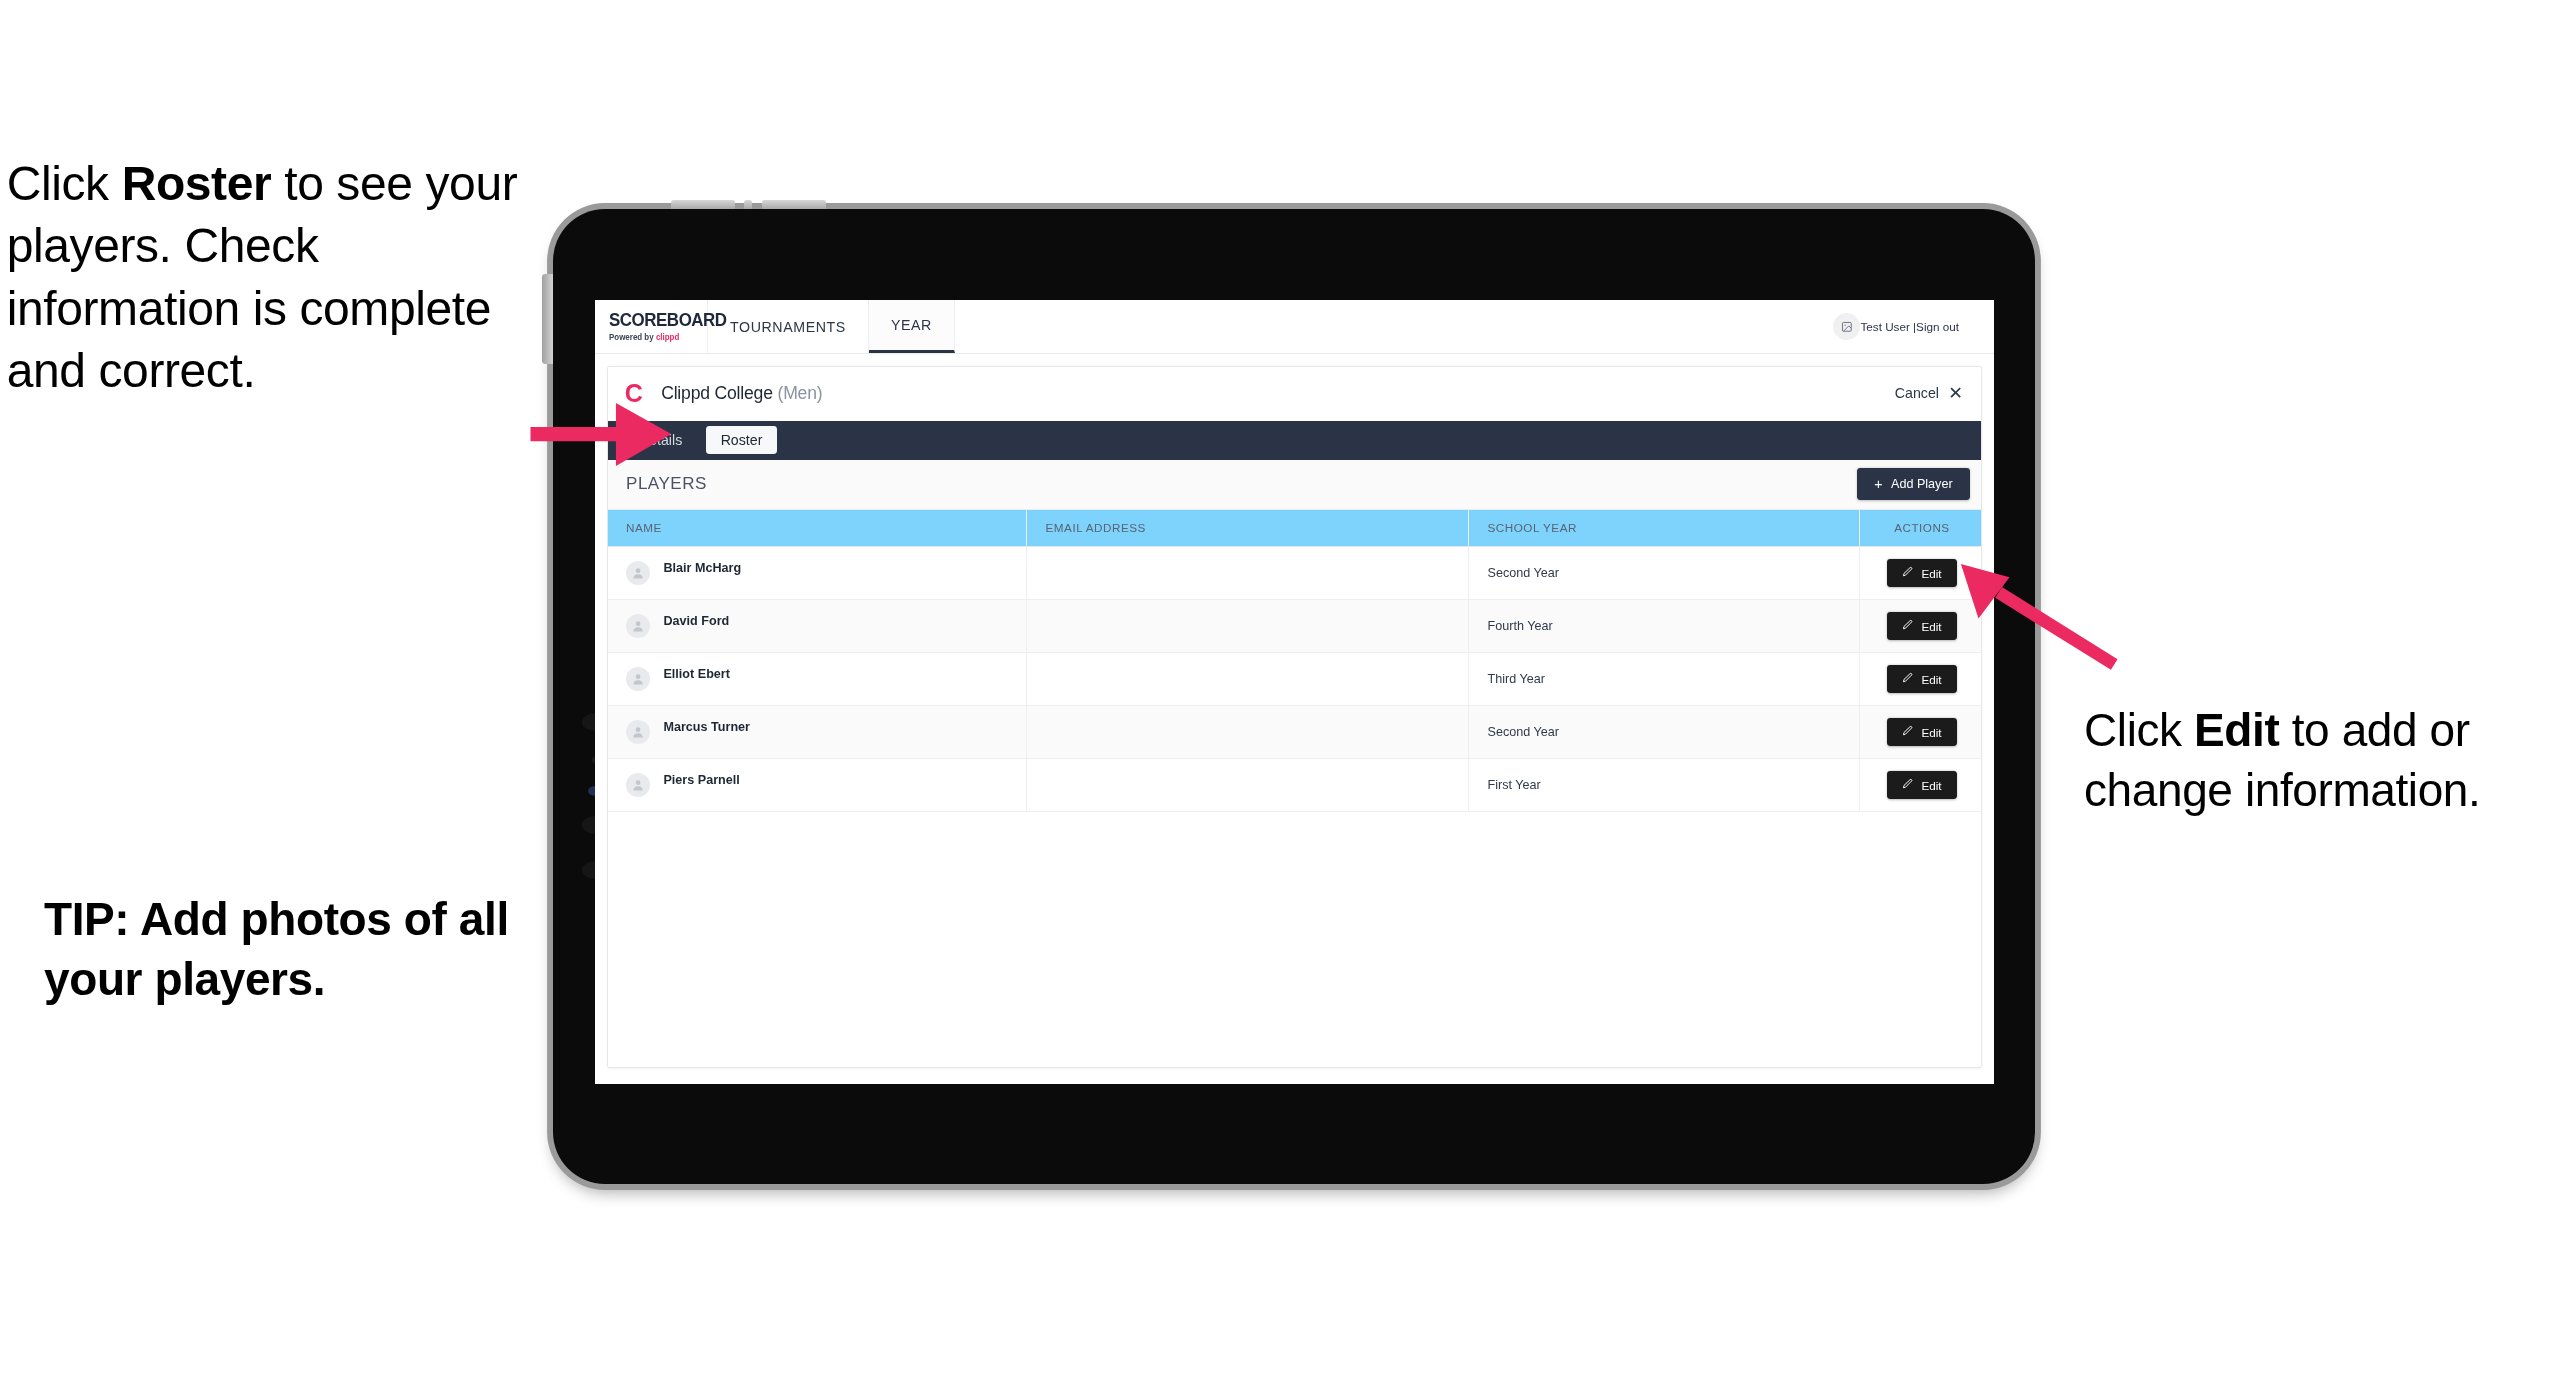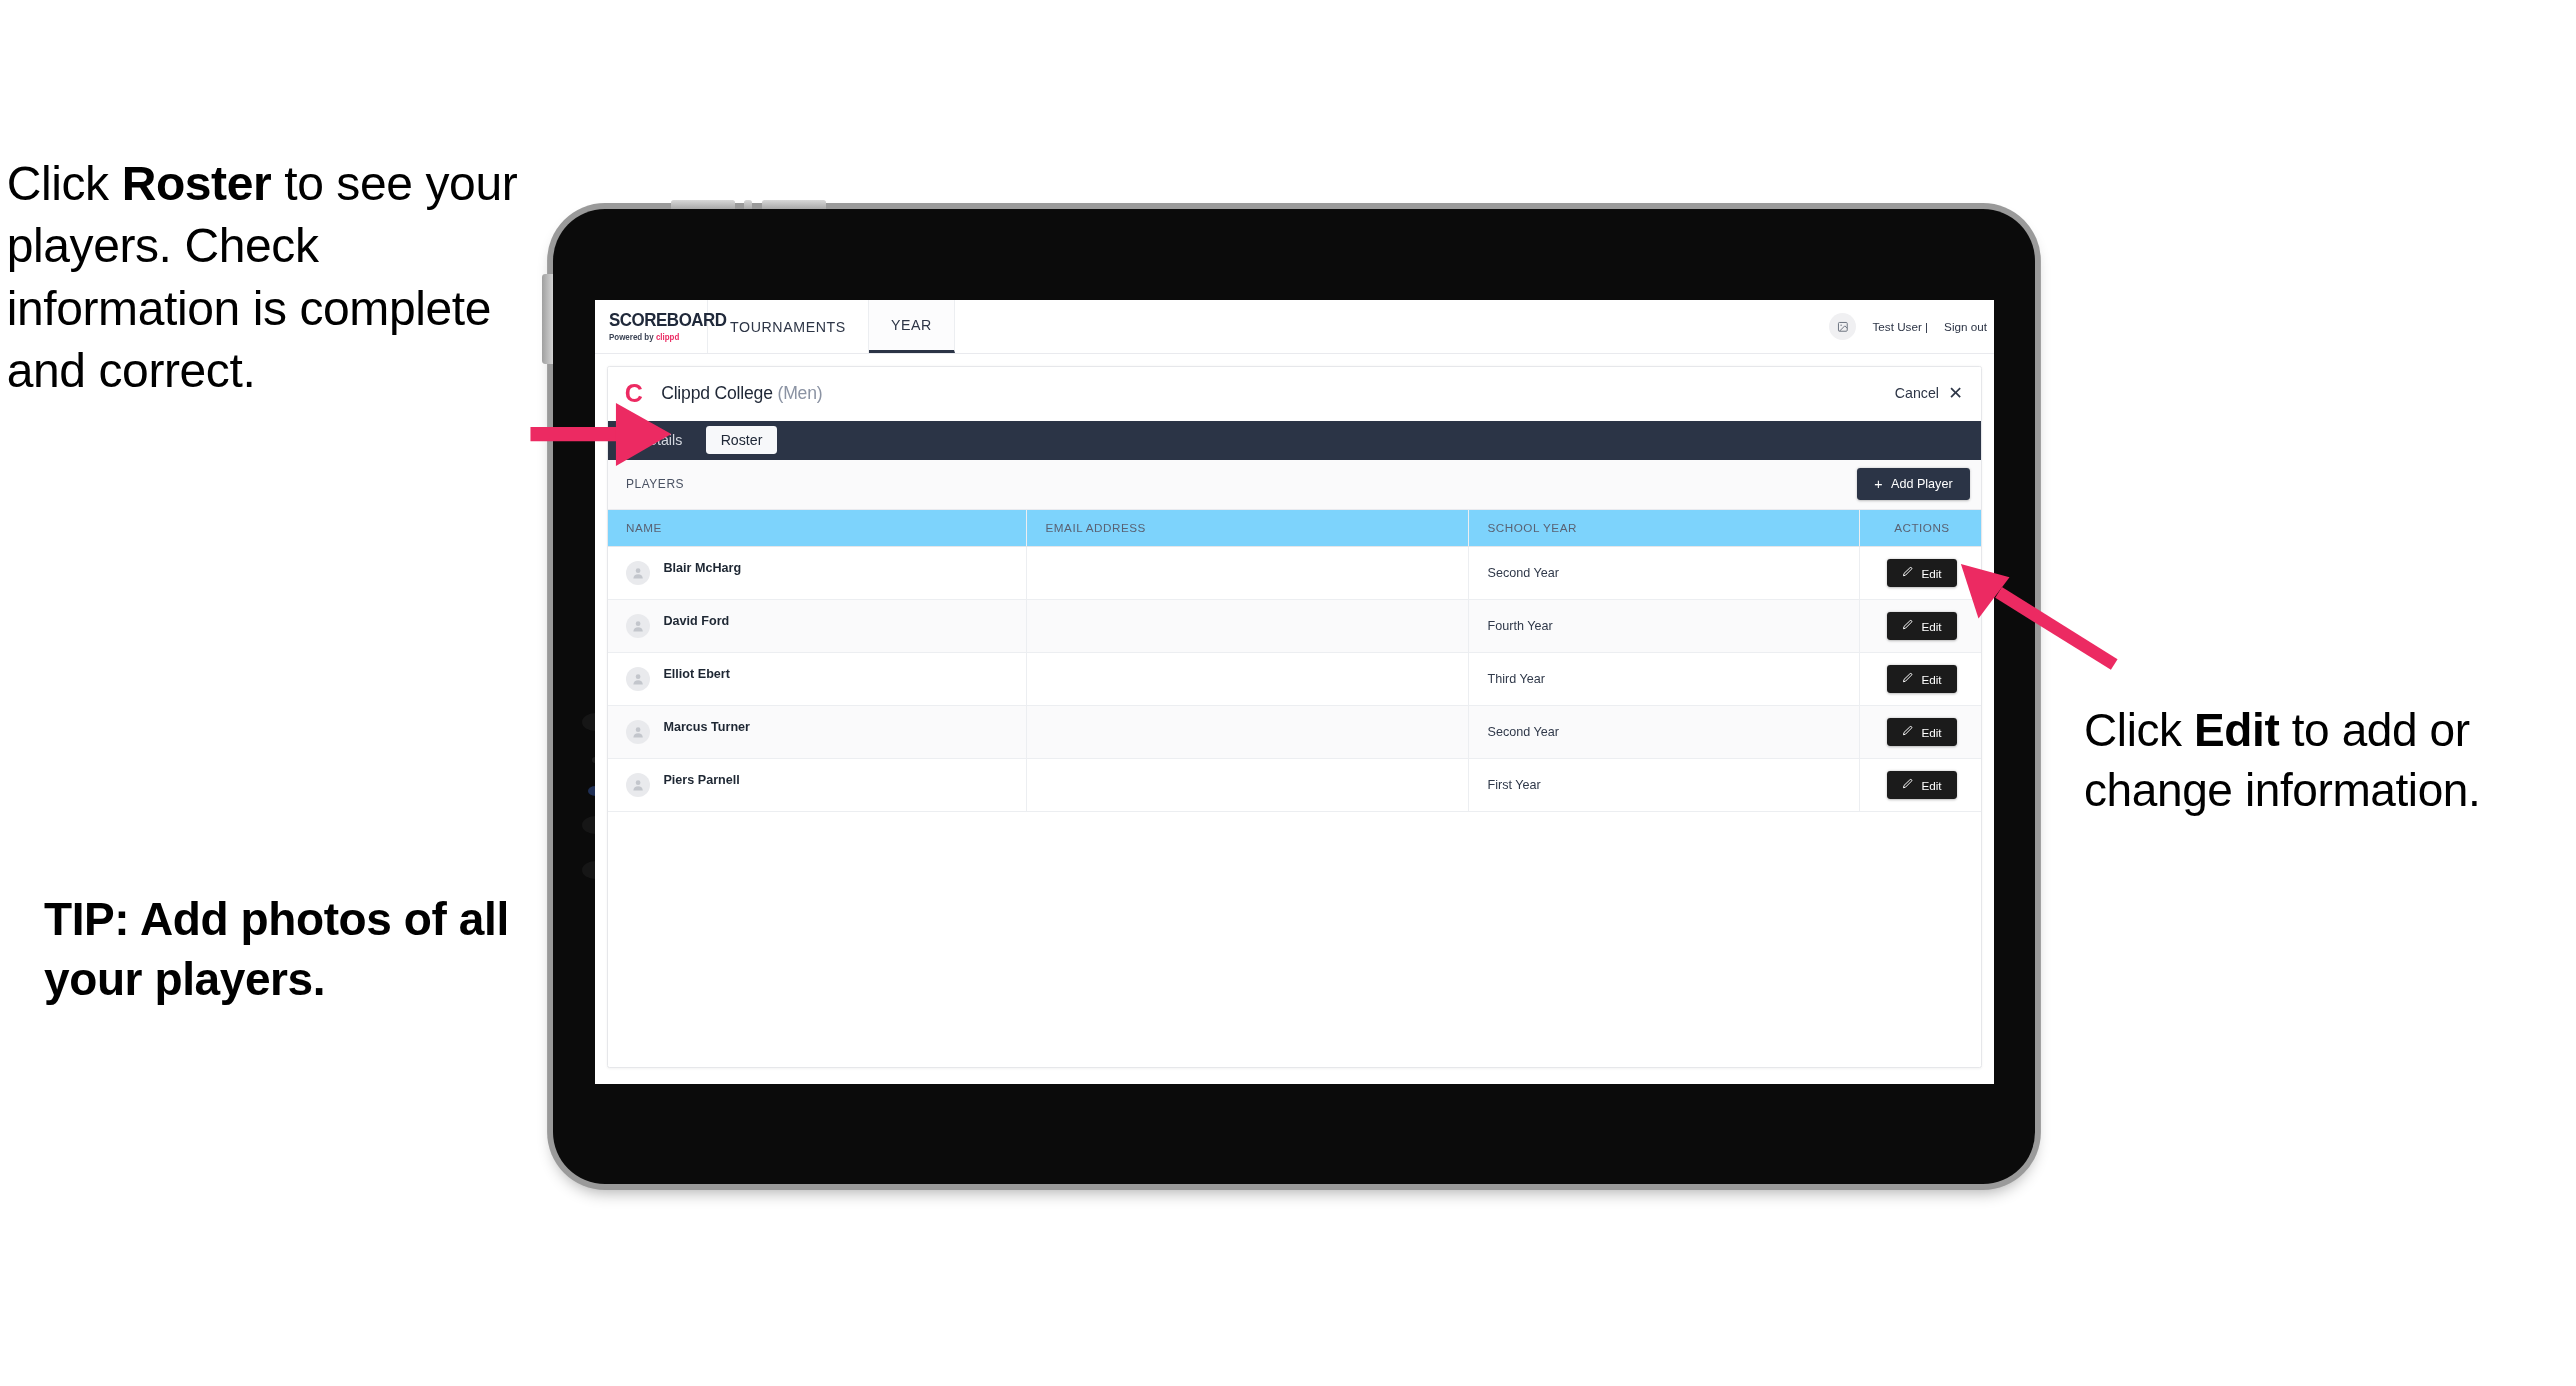--- a/index.html
+++ b/index.html
@@ -153,22 +153,22 @@
     cursor: pointer;
   }
   .navtab.active {
     border-bottom: 3.4px solid #2b3446;
     background: #fcfcfd;
   }
   #topnav-spacer { flex: 1; }
   #user-area {
     display: flex;
     align-items: center;
-    padding-right: 7px;
-    gap: 16px;
+    padding-right: 35px;
+    gap: 0;
   }
   #avatar {
     width: 27px; height: 27px;
     border-radius: 50%;
     background: #f0f0f2;
     display: flex; align-items: center; justify-content: center;
   }
   #avatar svg { width: 11.7px; height: 11.7px; }
   #user-name { font-size: 11.7px; color: #2d3546; }
   #signout { font-size: 11.7px; color: #2d3546; cursor: pointer; }
@@ -242,21 +242,21 @@
   
   #players-bar {
     height: 49px;
     background: #fafafb;
     border-bottom: 0.8px solid #e9eaee;
     display: flex;
     align-items: center;
     padding: 0 11.7px 0 18.4px;
   }
   #players-label {
-    font-size: 12px;
+    font-size: 17px;
     letter-spacing: 0.5px;
     color: #4a5263;
   }
   #players-bar-spacer { flex: 1; }
   #add-player-btn {
     background: #2b3446;
     color: #ffffff;
     font-size: 12.6px;
     border-radius: 3.4px;
     padding: 9.2px 17px;

